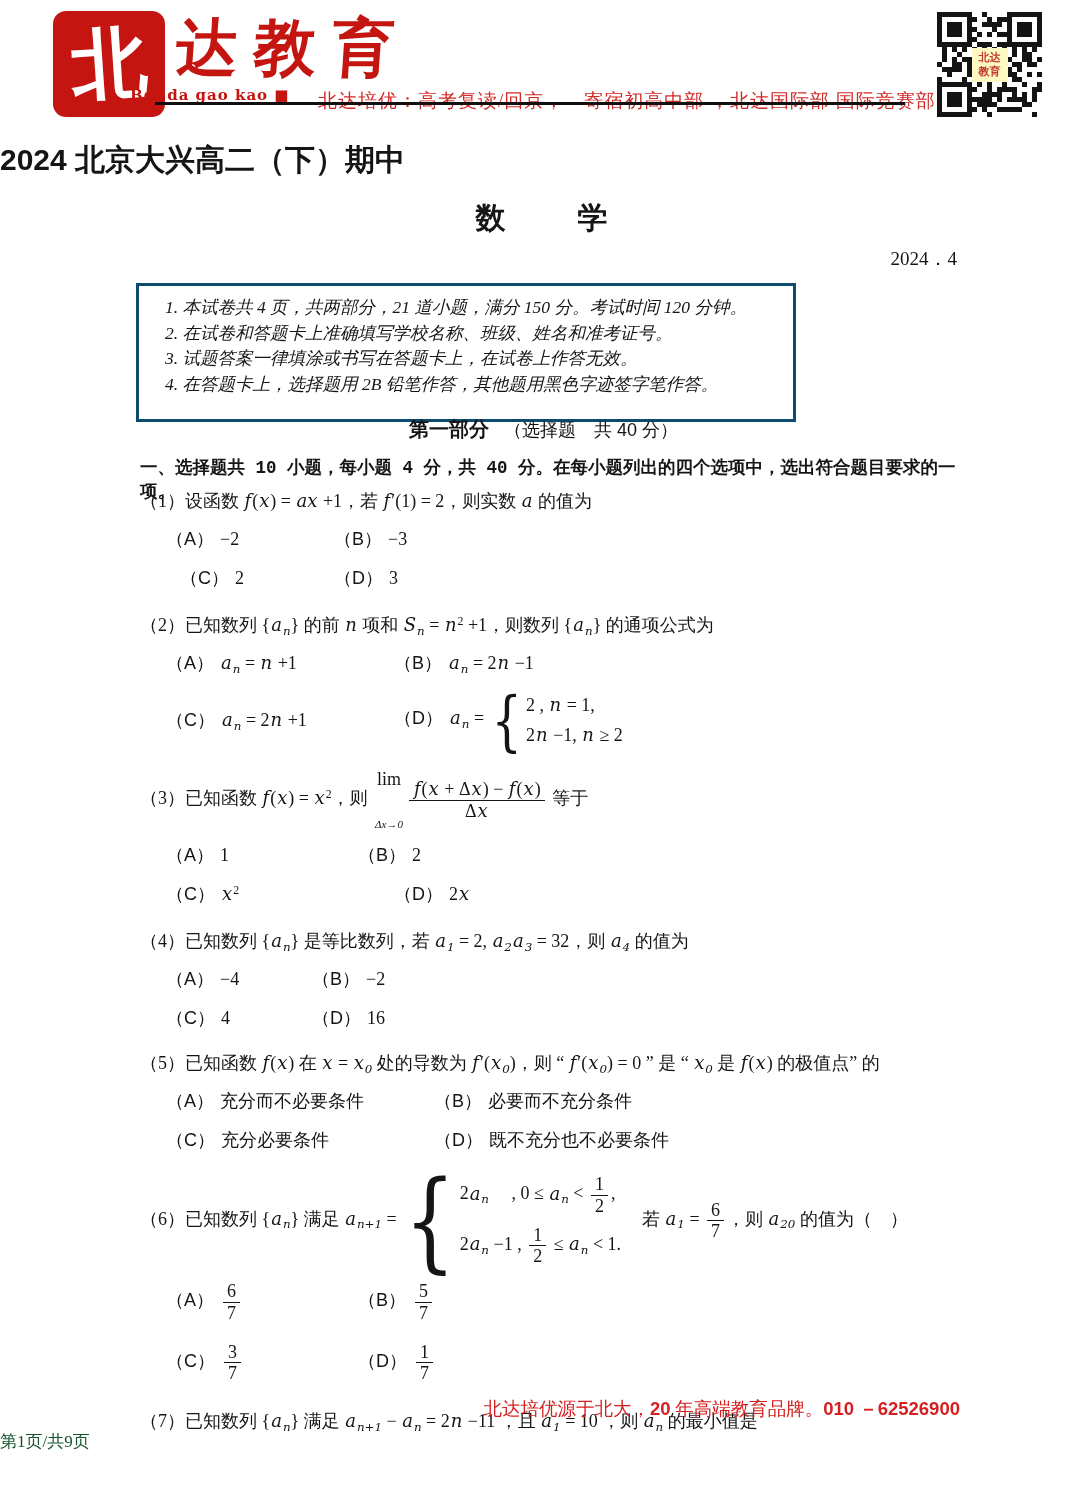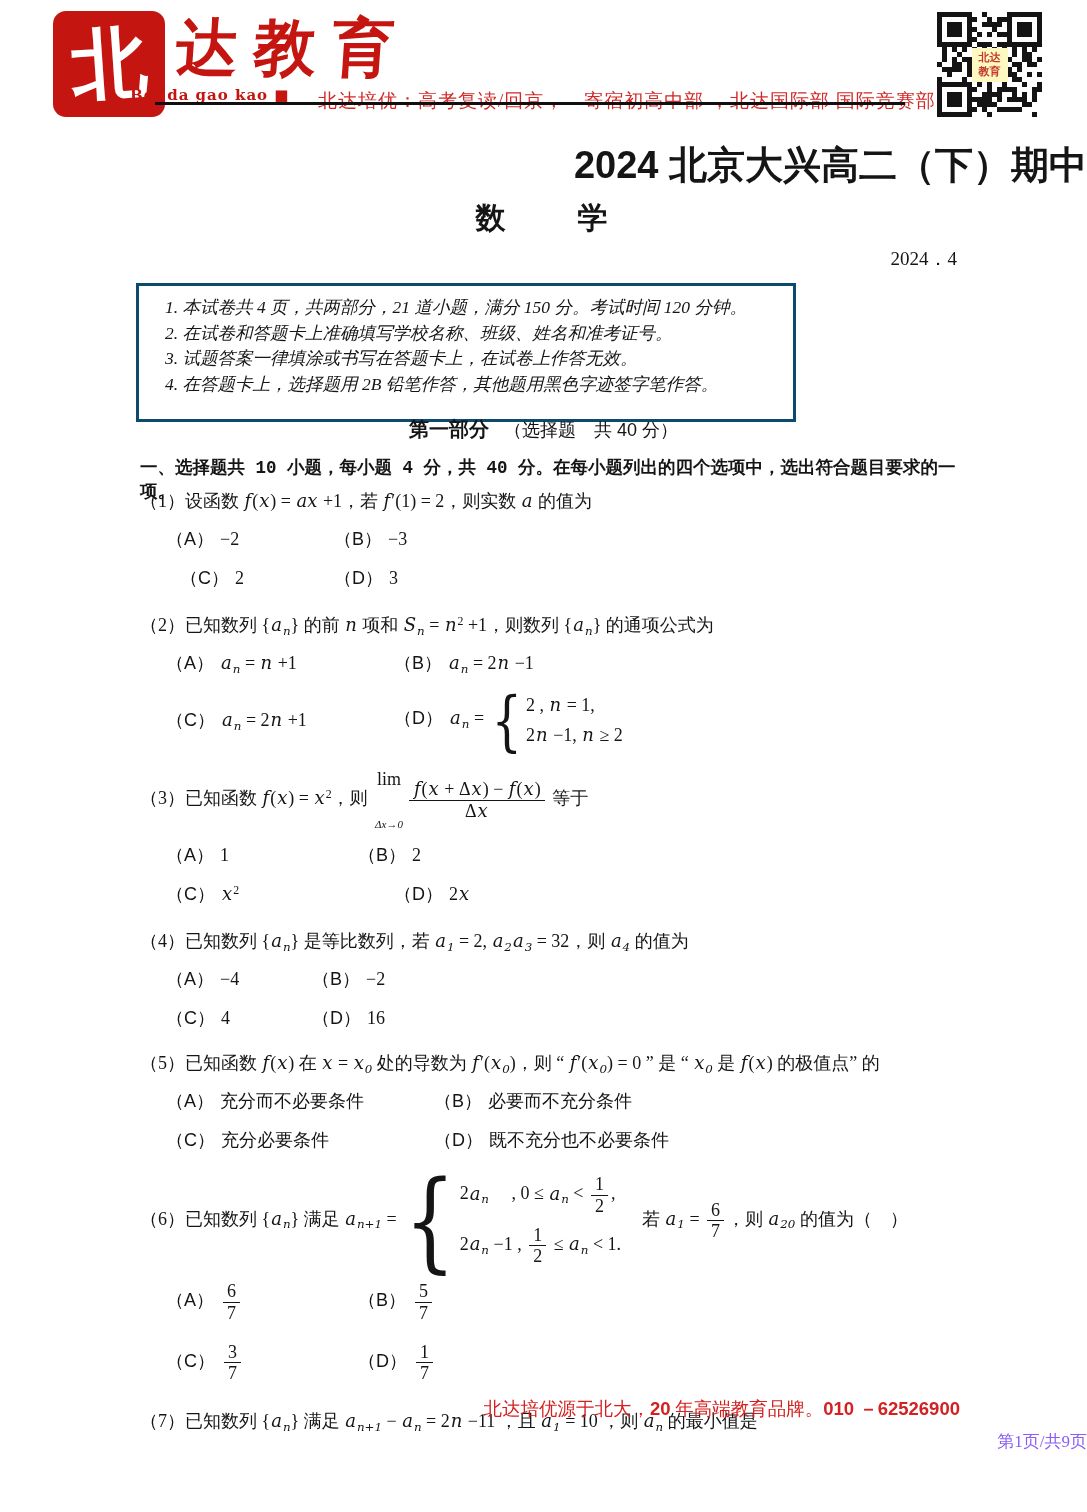--- a/index.html
+++ b/index.html
@@ -18,21 +18,21 @@
   .tagline{position:absolute;left:318px;top:88px;color:#d02a28;font-size:19px;white-space:nowrap;letter-spacing:1px;}
   .head-rule{position:absolute;left:155px;top:102px;width:750px;height:3px;background:#101010;}
   .qr{position:absolute;left:937px;top:12px;width:105px;height:105px;background:#fff;}
   .qr-grid{display:grid;grid-template-columns:repeat(21,5px);grid-template-rows:repeat(21,5px);}
   .qr-cell{width:5px;height:5px;}
   .qr-cell.on{background:#141414;}
   .qr-label{position:absolute;left:50%;top:50%;transform:translate(-50%,-50%);width:36px;height:34px;
             background:#fef9c3;color:#c43a2a;font-size:11px;line-height:1.25;text-align:center;
             display:flex;flex-direction:column;justify-content:center;font-weight:bold;}
   .hd-sans{font-family:"Liberation Sans","DejaVu Sans",sans-serif;}
-  .title{margin-top:140px;text-align:right;font-size:38px;font-weight:bold;position:absolute;left:0;width:1087px;top:0;}
+  .title{margin-top:140px;text-align:left;font-size:30px;font-weight:bold;position:absolute;left:0;width:1087px;top:0;}
   .subject{position:absolute;left:0;top:198px;width:1087px;text-align:center;font-size:30px;font-weight:bold;letter-spacing:4px;}
   .date{position:absolute;top:246px;right:130px;font-size:19px;}
 
   
   .notice-box{position:absolute;left:136px;top:283px;width:614px;border:3px solid #0c4a6e;
               padding:9px 14px 22px 26px;font-size:17.5px;line-height:25.5px;font-style:italic;}
 
   
   .section-head{position:absolute;left:0;top:416px;width:1087px;text-align:center;}
   .section-part{font-size:20px;font-weight:bold;}
@@ -57,21 +57,21 @@
   .lim-sub{font-size:11px;margin-top:2px;font-style:italic;}
   .cases{display:inline-flex;align-items:center;vertical-align:middle;margin:0 3px;}
   .brace{display:inline-block;line-height:1;transform:scaleY(1.35);transform-origin:center;margin-right:4px;
          font-family:"DejaVu Serif",serif;font-weight:400;}
   .cases-col{display:inline-flex;flex-direction:column;}
   .cases-line{display:block;padding:4px 0;}
 
   
   .footer-brand{position:absolute;left:0;top:1396px;width:960px;text-align:right;color:#d42020;font-size:18.5px;}
   .footer-brand b{font-family:"Liberation Sans","DejaVu Sans",sans-serif;}
-  .footer-page{position:absolute;left:0;top:1430px;width:1087px;text-align:right;font-size:17px;color:#8b5cf6;}
+  .footer-page{position:absolute;left:0;top:1430px;width:1087px;text-align:left;font-size:17px;color:#14532d;}
 </style>
 </head>
 <body>
 
 <div class="page">
 
   <div class="header">
     <div class="seal">
       <span class="seal-char">北</span>
     </div>

